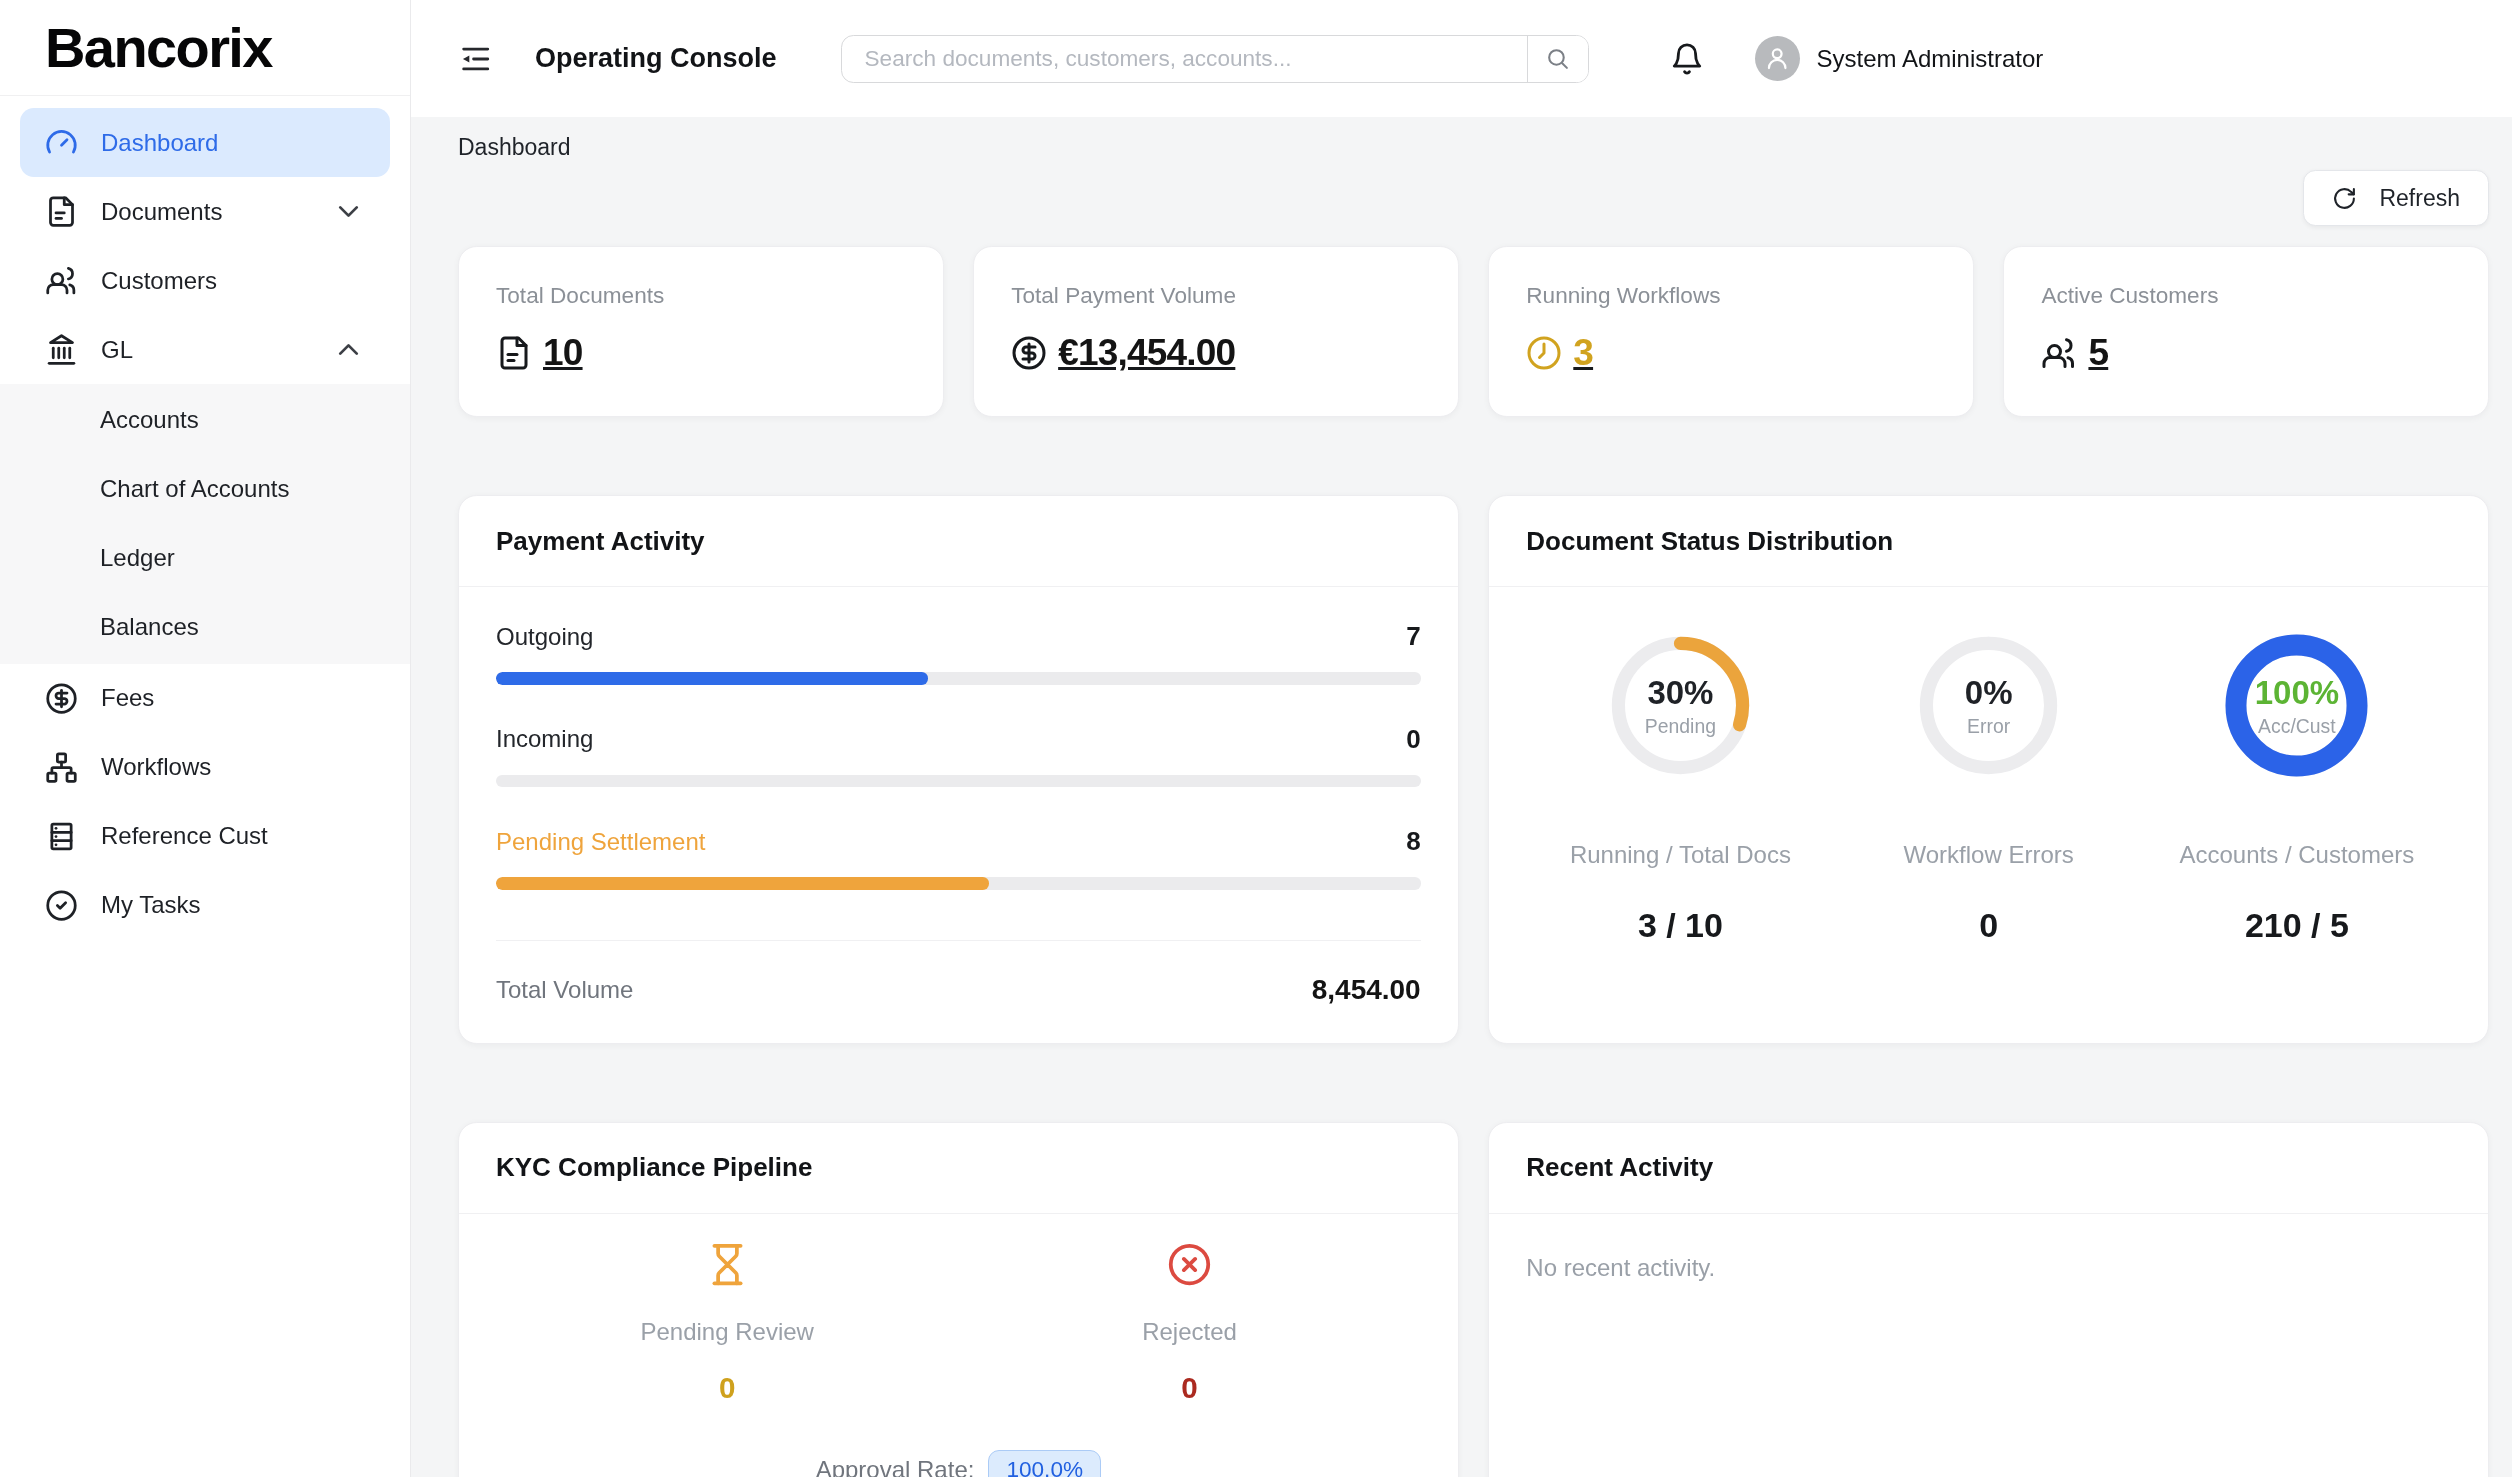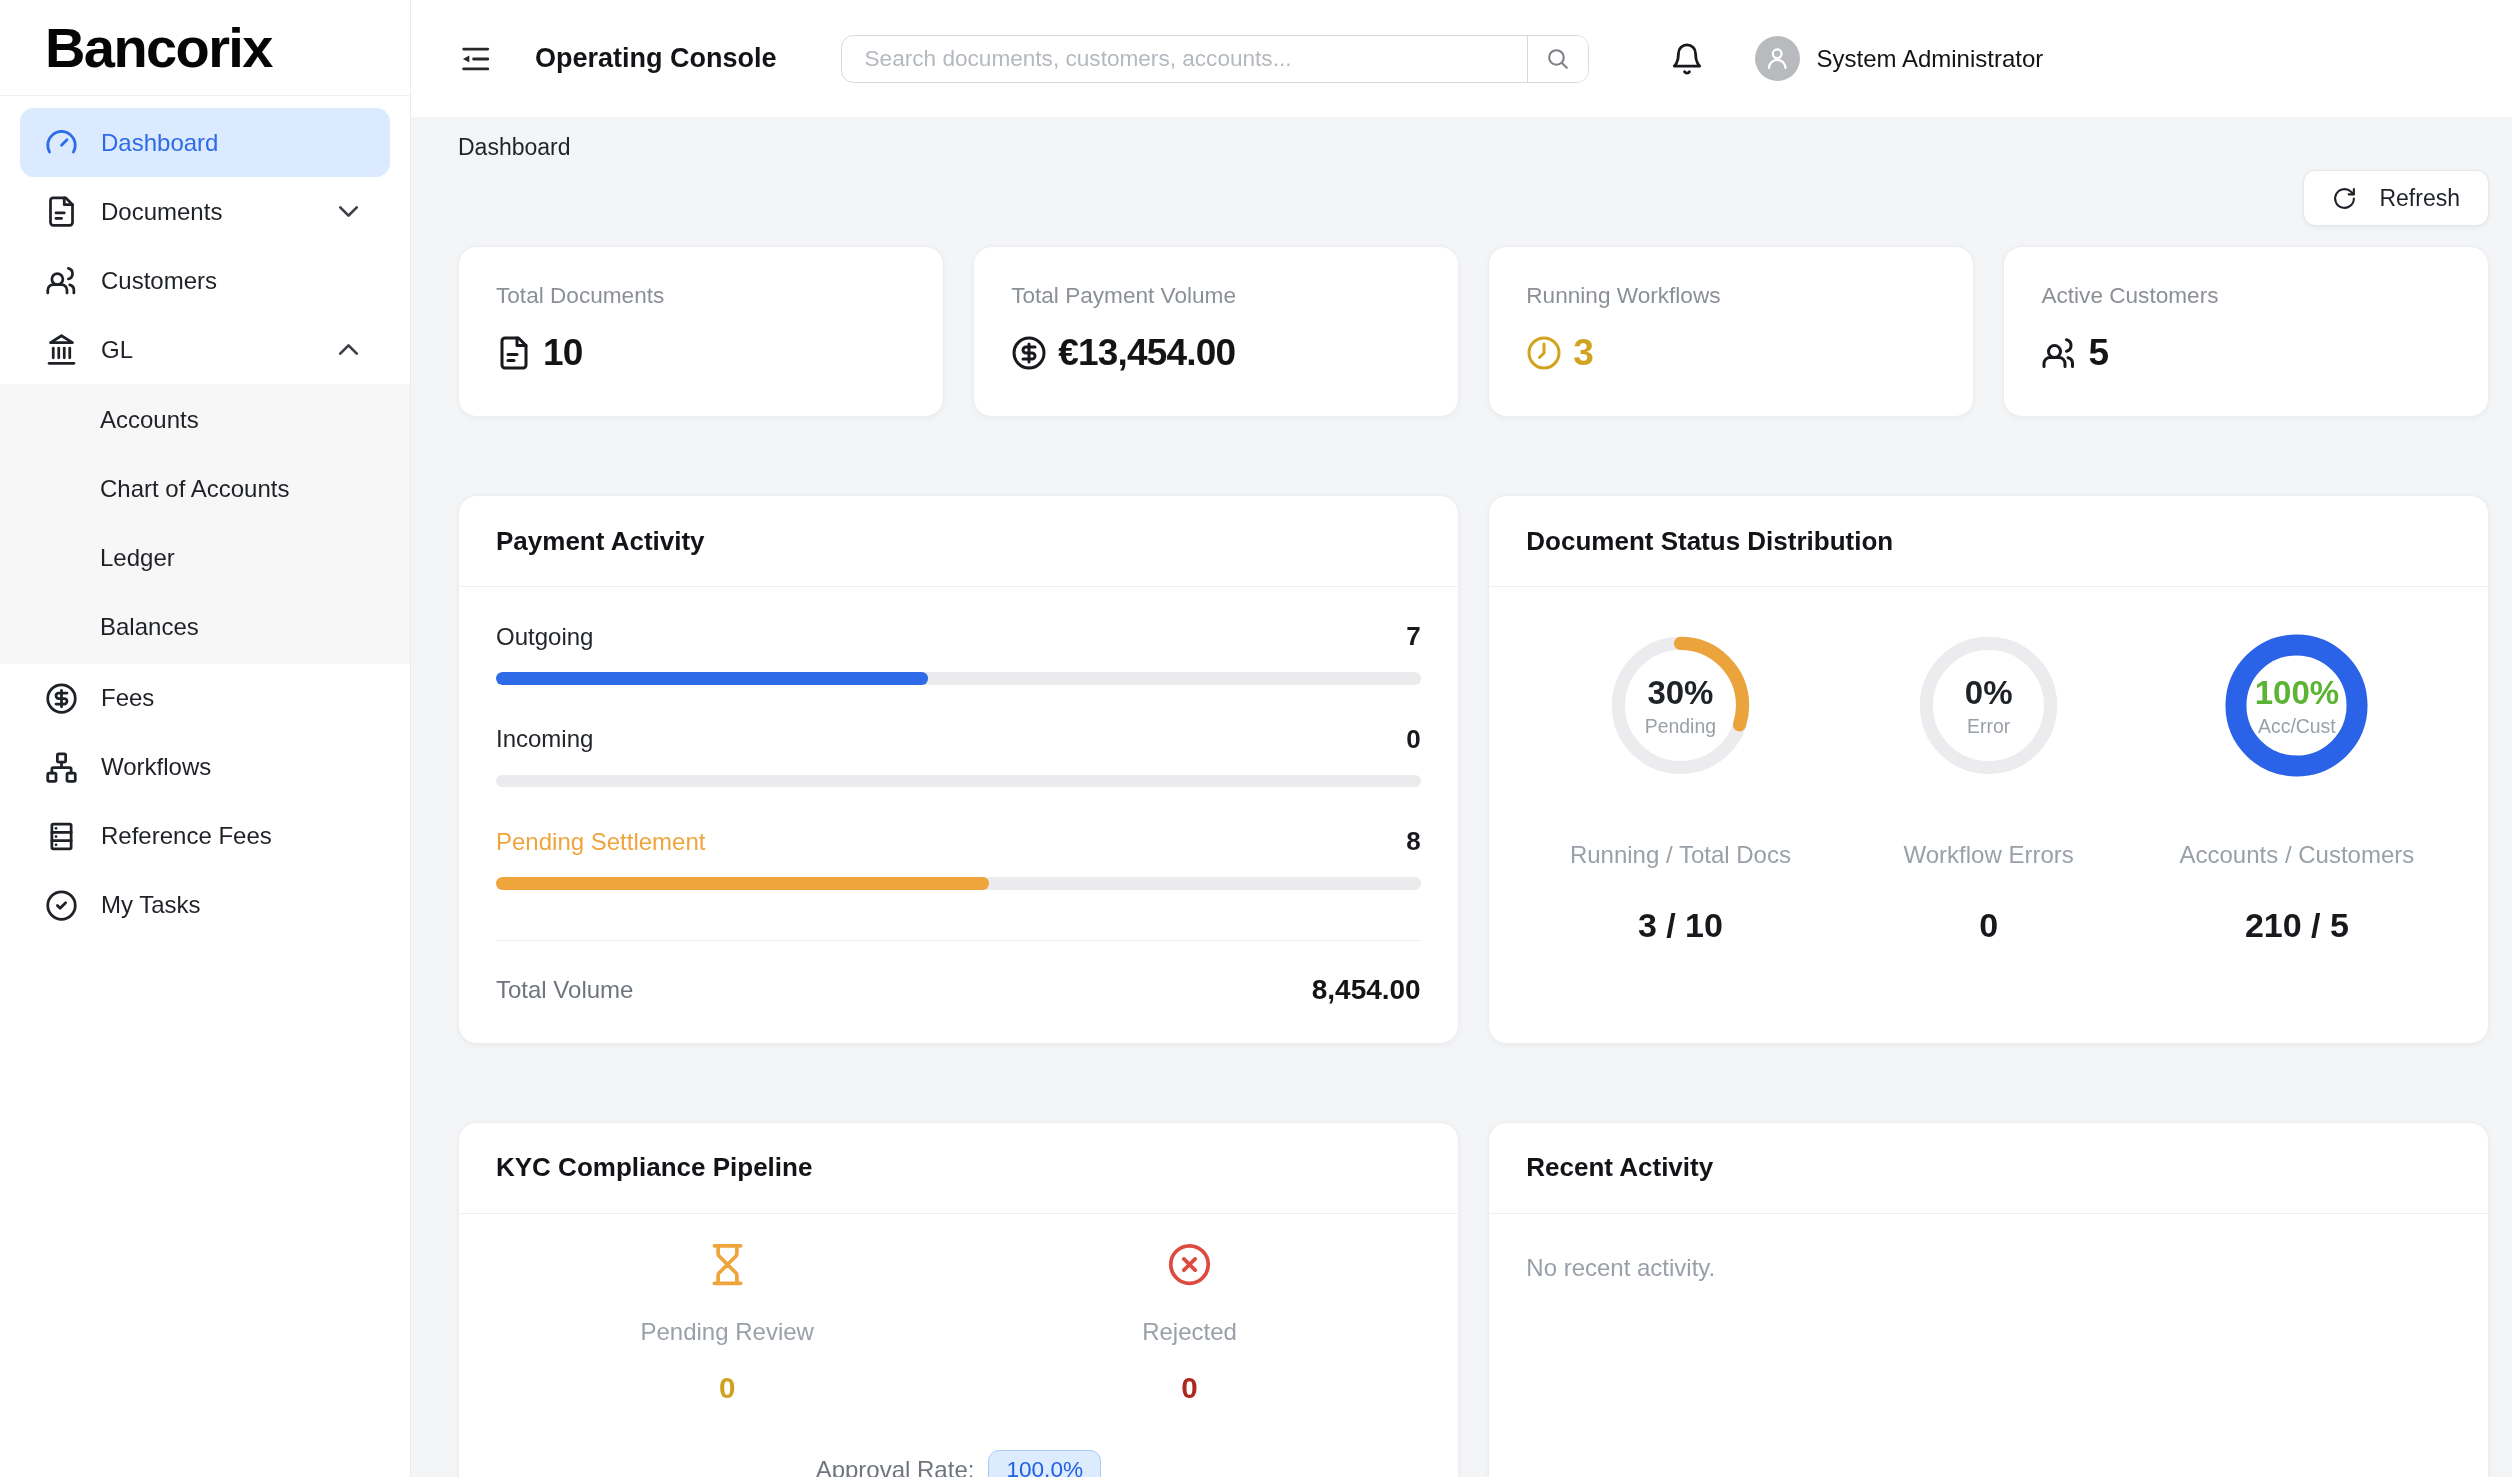--- a/index.html
+++ b/index.html
@@ -52,21 +52,21 @@
   .refresh-btn { height:56px; display:inline-flex; align-items:center; gap:22px;
     padding:0 28px; background:#fff; border:1.6px solid #e4e6ea; border-radius:12.4px;
     font-size:23px; color:#1f2329; cursor:pointer; box-shadow:0 1.6px 4.7px rgba(0,0,0,.05); }
   .refresh-btn svg { width:25px; height:25px; }
 
   .stats-grid { margin-top:20px; display:grid; grid-template-columns:repeat(4,1fr); gap:29.6px; }
   .card { background:#fff; border:1.6px solid #ededf0; border-radius:18.7px;
     box-shadow:0 1.6px 6.2px rgba(15,20,30,.04); }
   .stat-card { height:171px; padding:36px 37px; }
   .stat-label { font-size:22.6px; color:#8b9097; }
-  .stat-value-row { margin-top:23px; display:flex; align-items:center; gap:11px; }
+  .stat-value-row { margin-top:23px; display:flex; align-items:center; gap:11px;text-decoration:underline; }
   .stat-value-row svg { width:36px; height:36px; }
   .stat-value { font-size:37px; font-weight:700; color:#141414; letter-spacing:-0.8px; }
   .stat-gold svg { color:#d1a31f; } .stat-gold .stat-value { color:#d1a31f; }
 
   .row-grid { margin-top:78px; display:grid; grid-template-columns:1fr 1fr; gap:29.6px; }
   .chart-card { display:flex; flex-direction:column; }
   .card-head { padding:29.6px 37px; border-bottom:1.6px solid #f0f0f2; }
   .card-title { font-size:26px; font-weight:700; color:#121417; }
 
   .pa-body { padding:34px 37px 37px; flex:1; display:flex; flex-direction:column; }
@@ -217,21 +217,21 @@
 
     <div class="nav-item">
       <svg class="ic" viewBox="0 0 24 24">
           <rect x="5" y="3" width="14" height="18" rx="1"></rect>
           <line x1="5" y1="9" x2="19" y2="9"></line>
           <line x1="5" y1="15" x2="19" y2="15"></line>
           <line x1="8" y1="6" x2="8.01" y2="6"></line>
           <line x1="8" y1="12" x2="8.01" y2="12"></line>
           <line x1="8" y1="18" x2="8.01" y2="18"></line>
         </svg>
-      <span>Reference Fees</span>
+      <span>Reference Cust</span>
     </div>
 
     <div class="nav-item">
       <svg class="ic" viewBox="0 0 24 24">
           <circle cx="12" cy="12" r="10"></circle>
           <path d="m9 12 2 2 4-4"></path>
         </svg>
       <span>My Tasks</span>
     </div>
   </nav>

